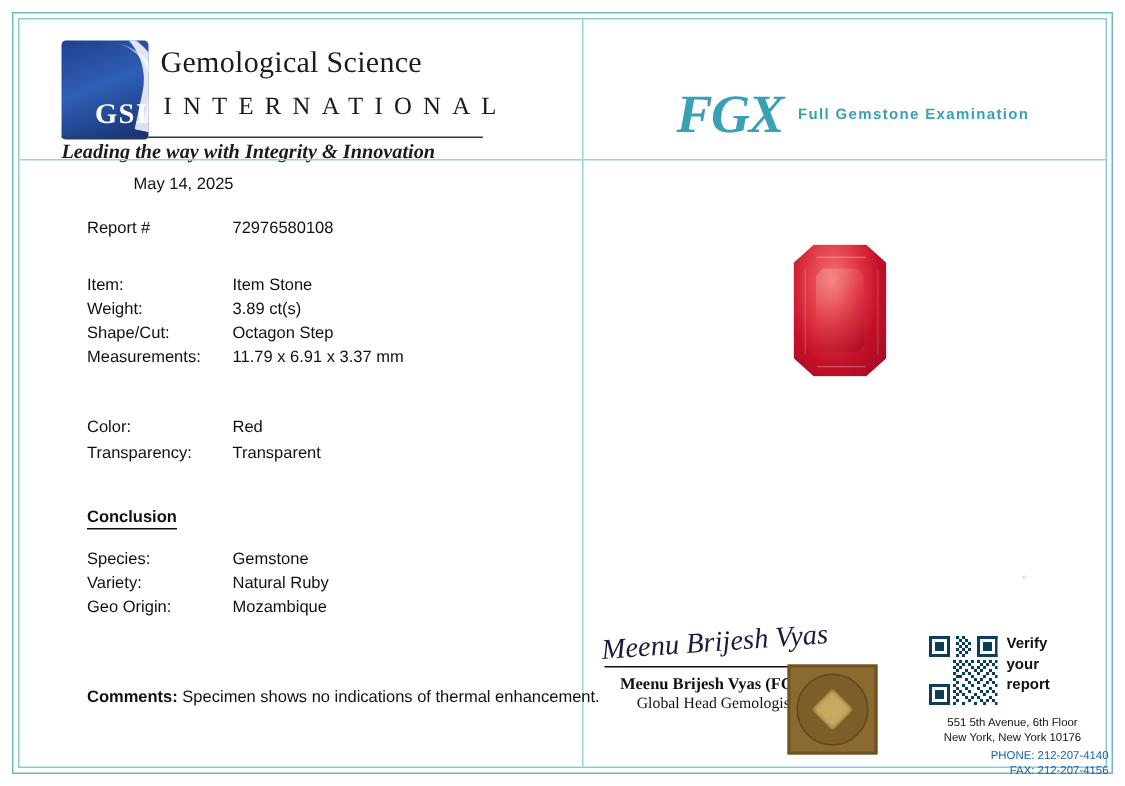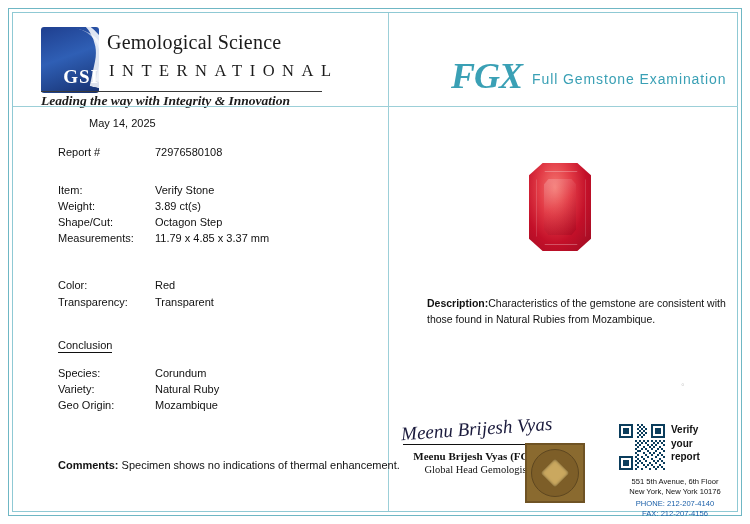--- a/index.html
+++ b/index.html
@@ -139,20 +139,21 @@
   .row { position: absolute; font-size: 11px; color: #111; white-space: nowrap; }
   .row .k { position: absolute; left: 0; top: 0; }
   .row .v { position: absolute; left: 97px; top: 0; }
 
   .underline-lbl {
     position: absolute;
     font-size: 11px;
     color: #111;
     border-bottom: 1px solid #111;
     padding-bottom: 1px;
+    font-weight: bold;
   }
 
   .comments {
     position: absolute;
     left: 45px; top: 446px;
     font-size: 11px;
     color: #111;
     white-space: nowrap;
   }
   .comments b { font-weight: bold; }
@@ -169,24 +170,25 @@
     font-family: "Liberation Serif", serif;
     font-weight: bold;
     font-style: italic;
     font-size: 36px;
     color: #3aa0b5;
     letter-spacing: -1px;
   }
   .fgx-sub {
     position: absolute;
     left: 143px; top: 58px;
-    font-size: 14px;
+    font-size: 10px;
     color: #3aa0b5;
     letter-spacing: 0.9px;
     white-space: nowrap;
+    font-weight: bold;
   }
   .hr-right {
     position: absolute;
     left: 0; top: 93px;
     width: 349px;
     height: 1px;
     background: #9ccfd8;
   }
 
   
@@ -312,21 +314,21 @@
     width: 128px;
     text-align: center;
     font-size: 7.6px;
     color: #111;
     line-height: 1.35;
   }
   .contact {
     position: absolute;
     left: 222px; top: 486px;
     width: 128px;
-    text-align: center;
+    text-align: right;
     font-size: 7.6px;
     color: #1a5fa8;
     line-height: 1.35;
   }
   .faint-mark {
     position: absolute;
     left: 292px; top: 369px;
     font-size: 9px;
     color: #cfcfcf;
   }
@@ -357,49 +359,49 @@
 
     <div class="l-text date">May 14, 2025</div>
 
     <div class="row" style="left:45px; top:133px;">
       <span class="k">Report #</span>
       <span class="v">72976580108</span>
     </div>
 
     <div class="row" style="left:45px; top:171px;">
       <span class="k">Item:</span>
-      <span class="v">Verify Stone</span>
+      <span class="v">Item Stone</span>
     </div>
     <div class="row" style="left:45px; top:187px;">
       <span class="k">Weight:</span>
       <span class="v">3.89 ct(s)</span>
     </div>
     <div class="row" style="left:45px; top:203px;">
       <span class="k">Shape/Cut:</span>
       <span class="v">Octagon Step</span>
     </div>
     <div class="row" style="left:45px; top:219px;">
       <span class="k">Measurements:</span>
-      <span class="v">11.79 x 4.85 x 3.37 mm</span>
+      <span class="v">11.79 x 6.91 x 3.37 mm</span>
     </div>
 
     <div class="row" style="left:45px; top:266px;">
       <span class="k">Color:</span>
       <span class="v">Red</span>
     </div>
     <div class="row" style="left:45px; top:283px;">
       <span class="k">Transparency:</span>
       <span class="v">Transparent</span>
     </div>
 
     <div class="underline-lbl" style="left:45px; top:326px;">Conclusion</div>
 
     <div class="row" style="left:45px; top:354px;">
       <span class="k">Species:</span>
-      <span class="v">Corundum</span>
+      <span class="v">Gemstone</span>
     </div>
     <div class="row" style="left:45px; top:370px;">
       <span class="k">Variety:</span>
       <span class="v">Natural Ruby</span>
     </div>
     <div class="row" style="left:45px; top:386px;">
       <span class="k">Geo Origin:</span>
       <span class="v">Mozambique</span>
     </div>
 
@@ -415,23 +417,20 @@
     <div class="hr-right"></div>
 
     <div class="gem-wrap">
       <div class="gem">
         <div class="gem-facet"></div>
       </div>
     </div>
 
     <div class="faint-mark">°</div>
 
-    <div class="desc">
-      <b>Description:</b><span>Characteristics of the gemstone are consistent with those found in Natural Rubies from Mozambique.</span>
-    </div>
 
     <div class="sig">
       <div class="sig-script">Meenu Brijesh Vyas</div>
       <div class="sig-line"></div>
       <div class="sig-name">Meenu Brijesh Vyas (FGA)</div>
       <div class="sig-title">Global Head Gemologist</div>
     </div>
 
     <div class="seal">
       <div class="seal-inner">

